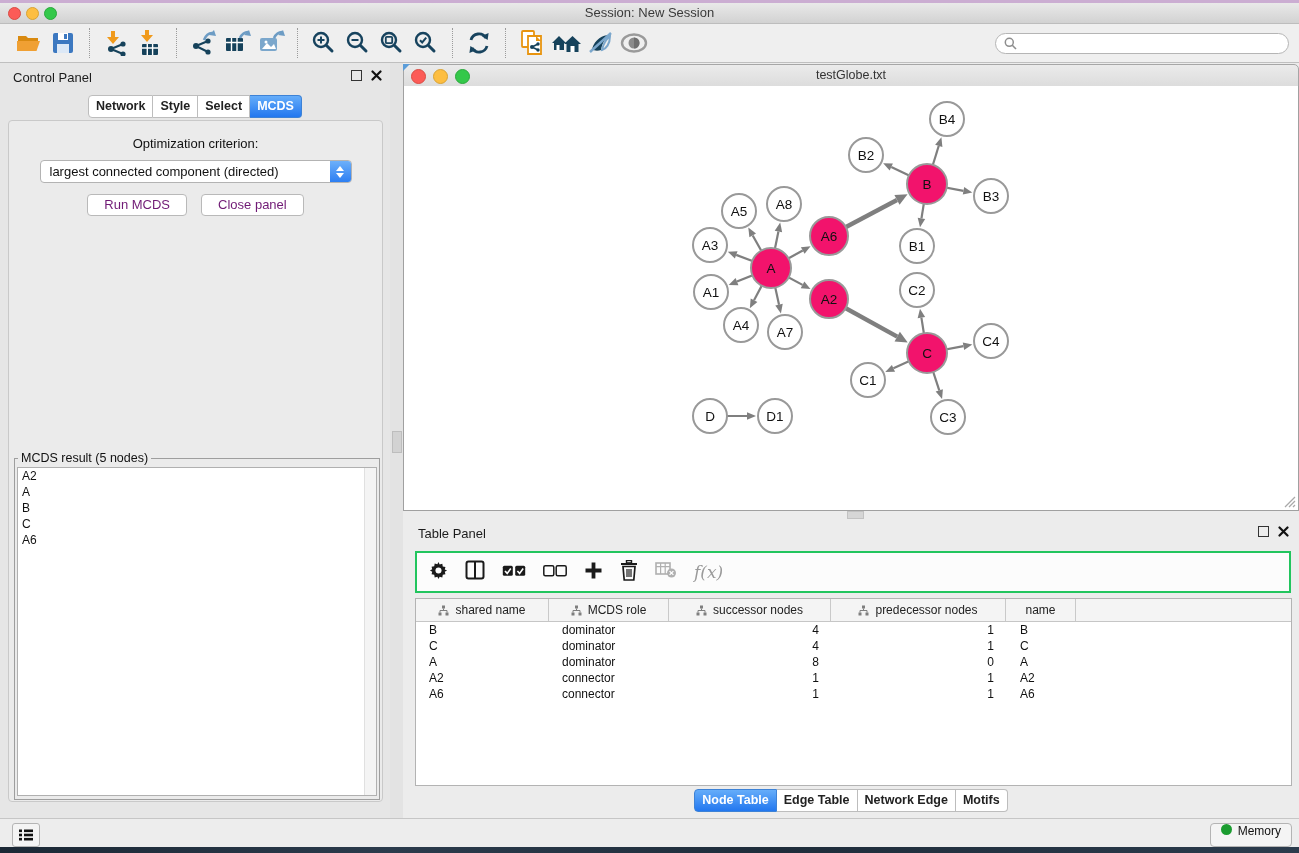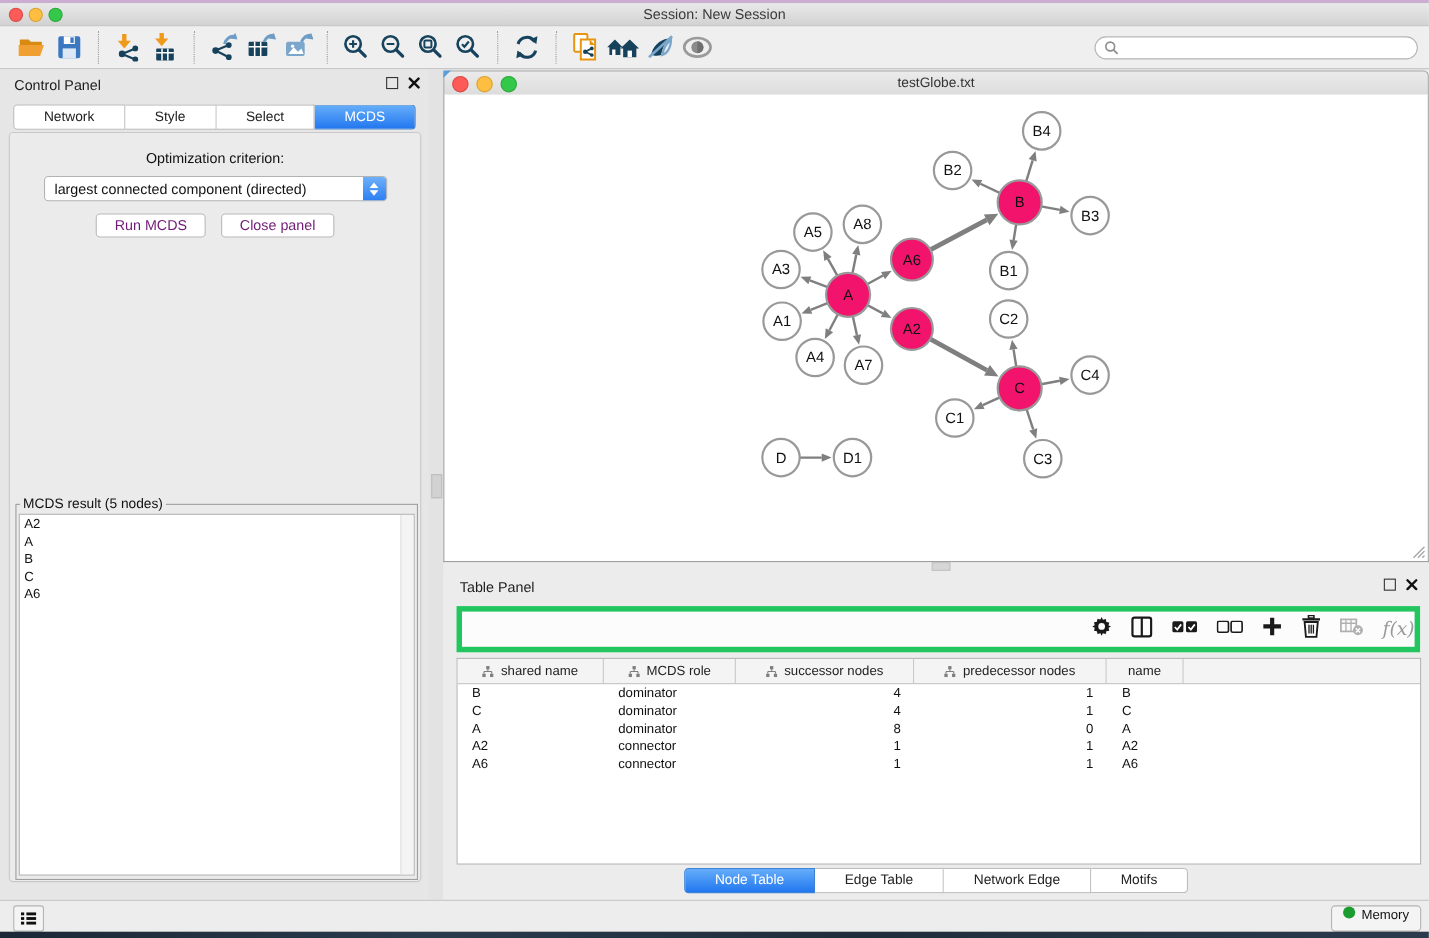--- a/index.html
+++ b/index.html
@@ -24,22 +24,22 @@
              border:1px solid #b5b5b5;border-radius:11px;display:flex;align-items:center;padding:0 8px;box-sizing:border-box;}
   .searchbox input{border:none;outline:none;background:transparent;flex:1;font-size:13px;
                    font-family:"Liberation Sans",sans-serif;margin-left:5px;}
   
   .control-panel{position:absolute;left:0;top:63px;width:390px;height:755px;background:#e6e6e6;}
   .cp-head{position:absolute;left:0;top:0;width:100%;height:28px;}
   .cp-title{position:absolute;left:13px;top:7px;font-size:13px;color:#1c1c1c;}
   .panel-ctrls{position:absolute;right:8px;top:7px;display:flex;gap:9px;align-items:center;}
   .float-ico{width:9px;height:9px;border:1.5px solid #333;background:transparent;}
   .seg{display:inline-flex;}
-  .seg .segbtn{font-size:12.5px;height:21px;line-height:21px;padding:0 27px;background:#fff;
-      border:1px solid #bdbdbd;border-left:none;color:#222;cursor:default;}
+  .seg .segbtn{font-size:12.5px;height:21px;line-height:21px;padding:0 7px;background:#fff;
+      border:1px solid #bdbdbd;border-left:none;color:#222;cursor:default;font-weight:bold;}
   .seg .segbtn:first-child{border-left:1px solid #bdbdbd;border-radius:4px 0 0 4px;}
   .seg .segbtn:last-child{border-radius:0 4px 4px 0;}
   .seg .segbtn.selected{background:linear-gradient(#65adfa,#2277ef);color:#fff;border-color:#3d82d6;}
   .cp-tabs{position:absolute;left:0;top:32px;width:100%;display:flex;justify-content:center;}
   .cp-inner{position:absolute;left:8px;right:7px;top:57px;bottom:16px;background:#ebebeb;
             border:1px solid #c9c9c9;border-radius:4px;}
   .opt-label{margin-top:15px;text-align:center;font-size:13px;color:#111;}
   .combo{position:relative;margin:9px auto 0 auto;width:312px;height:23px;background:#fff;
          border:1px solid #b3b3b3;border-radius:4px;box-sizing:border-box;}
   .combo .val{position:absolute;left:9px;top:0;line-height:21px;font-size:13px;color:#111;white-space:nowrap;}
@@ -73,21 +73,21 @@
               border:1px solid #a0a0a0;border-top:none;box-sizing:border-box;}
   .blue-corner{position:absolute;left:-1px;top:-1px;width:0;height:0;
                border-top:7px solid #5b9dd9;border-right:7px solid transparent;}
   .grip{position:absolute;right:2px;bottom:2px;width:13px;height:13px;}
   .h-grab{position:absolute;left:444px;top:448px;width:15px;height:6px;background:#d6d6d6;border:1px solid #c2c2c2;}
   
   .table-panel{position:absolute;left:0;right:0;top:457px;bottom:0;background:#ececec;}
   .tp-title{position:absolute;left:15px;top:6px;font-size:13px;color:#1c1c1c;}
   .tp-ctrls{position:absolute;right:10px;top:6px;display:flex;gap:9px;align-items:center;}
   .tp-toolbar{position:absolute;left:12px;right:8px;top:31px;height:42px;background:#fcfcfc;
-              border:5px solid #22c55e;box-sizing:border-box;display:flex;align-items:center;padding-left:12px;gap:17px;justify-content:flex-end;}
+              border:2px solid #22c55e;box-sizing:border-box;display:flex;align-items:center;padding-left:12px;gap:17px;}
   .fx{font-family:"DejaVu Serif",serif;font-style:italic;font-size:17px;color:#9a9a9a;}
   .tp-table{position:absolute;left:12px;right:7px;top:78px;height:188px;background:#fff;
             border:1px solid #b3b3b3;box-sizing:border-box;overflow:hidden;}
   .thead{display:grid;grid-template-columns:133px 120px 162px 175px 70px 1fr;height:22px;
          background:#f4f4f4;border-bottom:1px solid #c6c6c6;}
   .thcell{display:flex;align-items:center;justify-content:center;gap:6px;font-size:12px;color:#222;
           border-right:1px solid #c9c9c9;overflow:hidden;}
   .thcell.last{border-right:none;}
   .trow{display:grid;grid-template-columns:133px 120px 162px 175px 70px 1fr;height:16px;line-height:16px;}
   .tcell{font-size:12px;color:#111;overflow:hidden;white-space:nowrap;}

